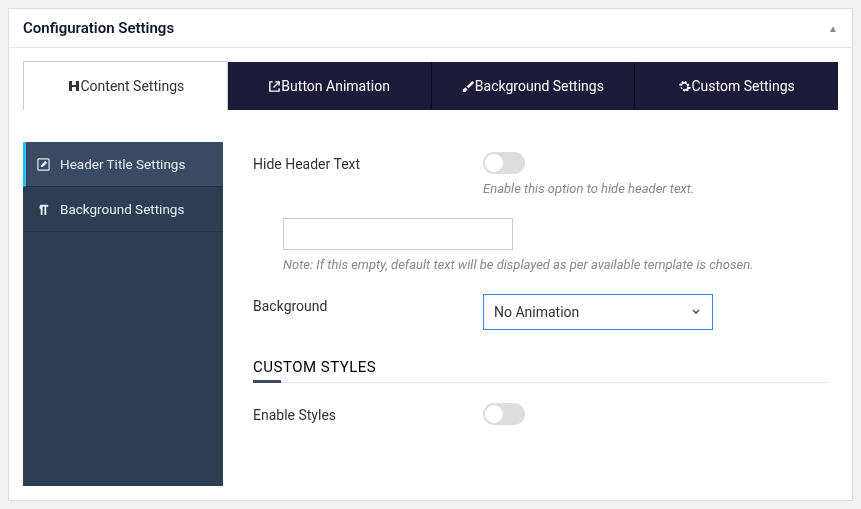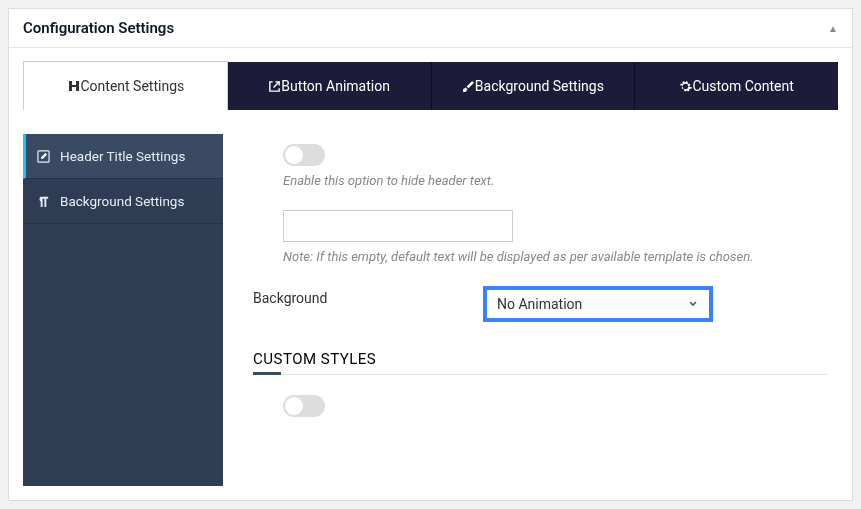--- a/index.html
+++ b/index.html
@@ -61,21 +61,21 @@
       background: #fff;
       color: #333;
       border: 1px solid #ccc;
       border-bottom: none;
       margin-top: -1px;
     }
     .tab-icon { font-size: 14px; display:inline-flex; }
     .body {
       display: flex;
       flex: 1;
-      padding: 24px 14px 14px 14px;
+      padding: 32px 14px 14px 14px;
       gap: 0;
     }
     .sidebar {
       width: 200px;
       background: #2e3d54;
       display: flex;
       flex-direction: column;
     }
     .side-item {
       display: flex;
@@ -137,21 +137,21 @@
     .text-input {
       width: 230px;
       height: 32px;
       border: 1px solid #ccc;
       padding: 4px 8px;
       font-size: 14px;
     }
     .select {
       width: 230px;
       height: 36px;
-      border: 4px solid #3b82f6;
+      border: 1px solid #3b82f6;
       padding: 4px 10px;
       font-size: 14px;
       display:flex;
       align-items:center;
       justify-content:space-between;
       background:#fff;
       cursor:pointer;
     }
     .chev { font-size: 12px; color:#555; }
     .section-heading {
@@ -211,21 +211,21 @@
             </svg>
         </span>
         <span>Background Settings</span>
       </div>
       <div class="tab">
         <span class="tab-icon">
           <svg width="13" height="13" viewBox="0 0 14 14" fill="currentColor">
               <path d="M7 4a3 3 0 100 6 3 3 0 000-6zm5.9 3.5l1.1.6-1 1.7-1.2-.4a5 5 0 01-.9.9l.4 1.2-1.7 1-.6-1.1a5 5 0 01-1.3 0l-.6 1.1-1.7-1 .4-1.2a5 5 0 01-.9-.9l-1.2.4-1-1.7 1.1-.6a5 5 0 010-1.3L1 5.6l1-1.7 1.2.4a5 5 0 01.9-.9L3.7 2.2l1.7-1 .6 1.1a5 5 0 011.3 0l.6-1.1 1.7 1-.4 1.2a5 5 0 01.9.9l1.2-.4 1 1.7-1.1.6a5 5 0 010 1.3z"></path>
             </svg>
         </span>
-        <span>Custom Content</span>
+        <span>Custom Settings</span>
       </div>
     </div>
 
     <div class="body">
       <div class="sidebar">
         <div class="side-item active">
           <span class="side-icon">
             <svg width="13" height="13" viewBox="0 0 14 14" fill="none" stroke="currentColor" stroke-width="1.3">
                 <rect x="1" y="1" width="12" height="12" rx="1"></rect>
                 <path d="M9 4l1 1-4 4H5V8z" fill="currentColor"></path>
@@ -239,20 +239,21 @@
                 <path d="M6 2h6v2h-2v9h-2V4H6v9H4V7a3 3 0 010-5z"></path>
               </svg>
           </span>
           <span>Background Settings</span>
         </div>
       </div>
 
       <div class="content">
 
         <div class="row">
+          <div class="row-label">Hide Header Text</div>
           <div class="row-field">
             <div class="toggle"></div>
             <div class="help">Enable this option to hide header text.</div>
           </div>
         </div>
 
         <div class="row">
           <div class="row-field">
             <input type="text" class="text-input" value="" style="">
             <div class="help">Note: If this empty, default text will be displayed as per available template is chosen.</div>
@@ -269,20 +270,21 @@
                     <path d="M3 5l3 3 3-3"></path>
                   </svg>
               </span>
             </div>
           </div>
         </div>
 
         <div class="section-heading">CUSTOM STYLES</div>
 
         <div class="row" style="margin-top:10px;">
+          <div class="row-label">Enable Styles</div>
           <div class="row-field">
             <div class="toggle"></div>
           </div>
         </div>
 
       </div>
     </div>
 
   </div>
 </div>

